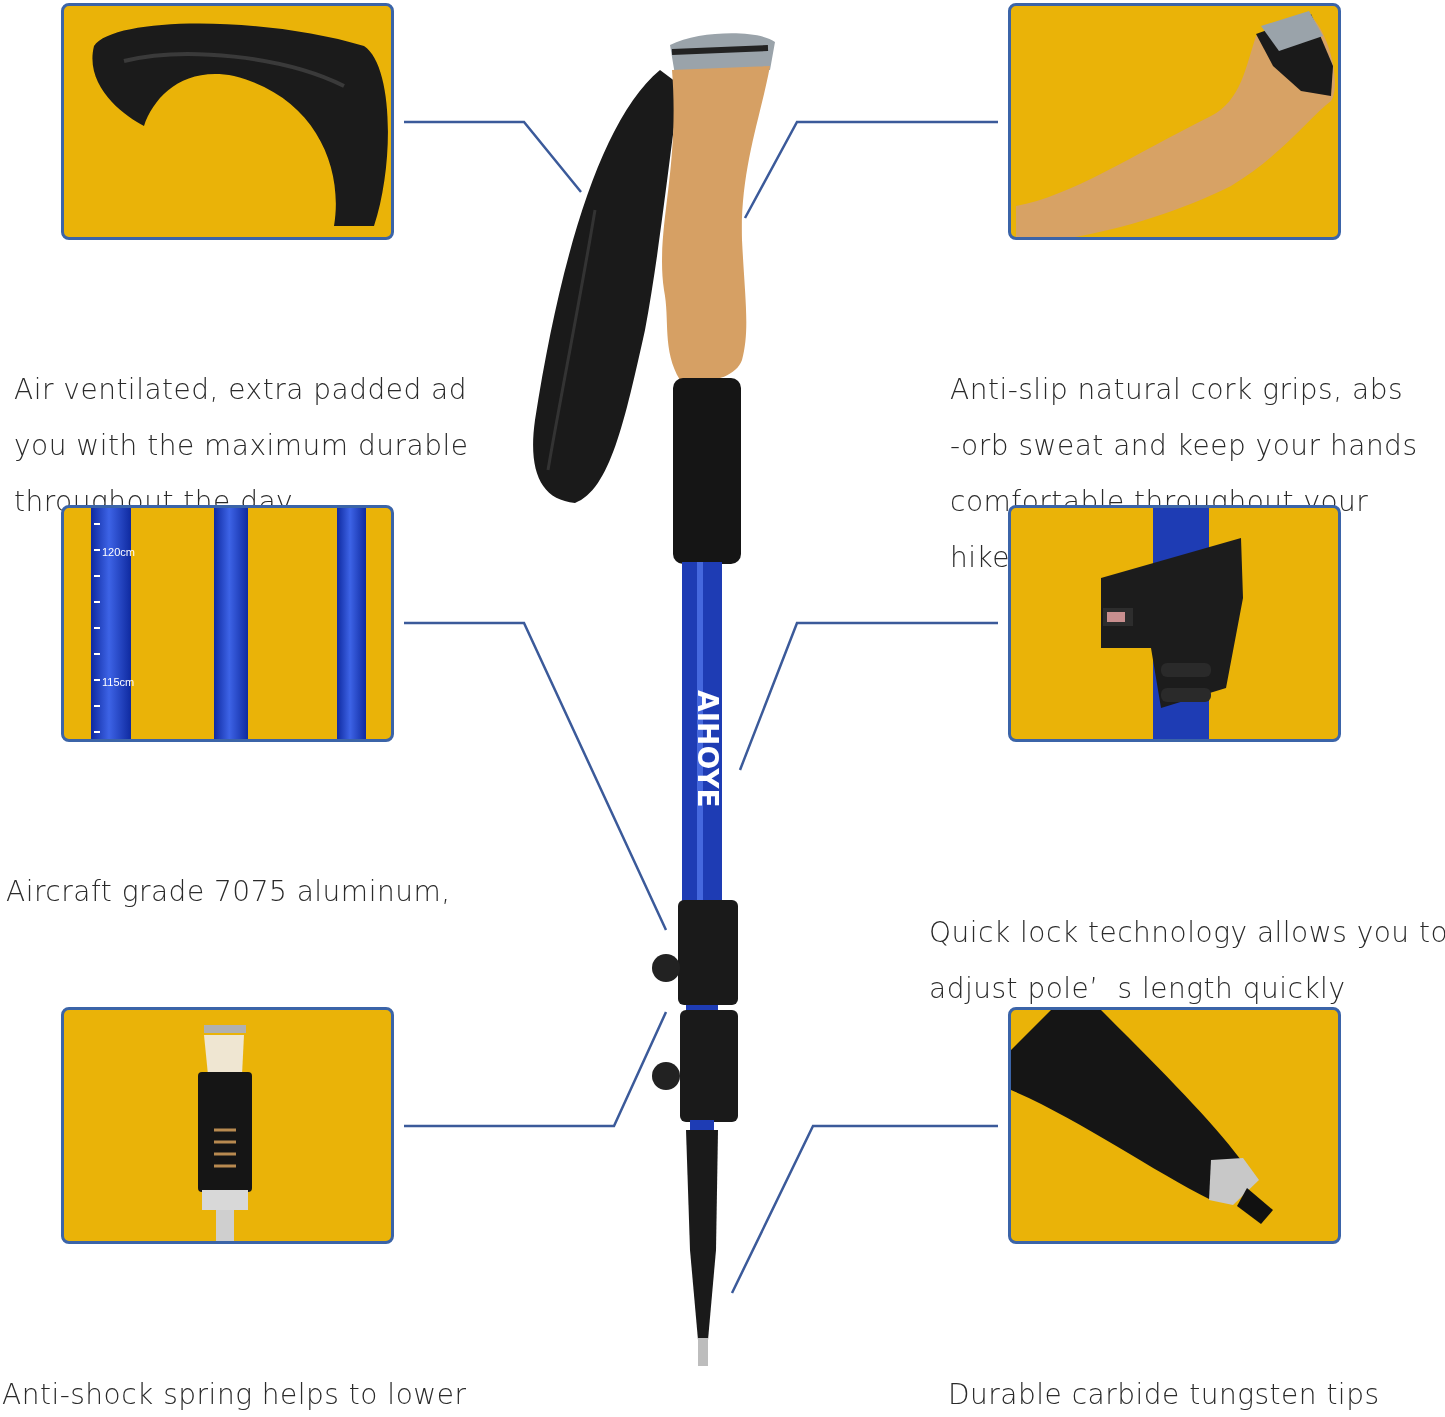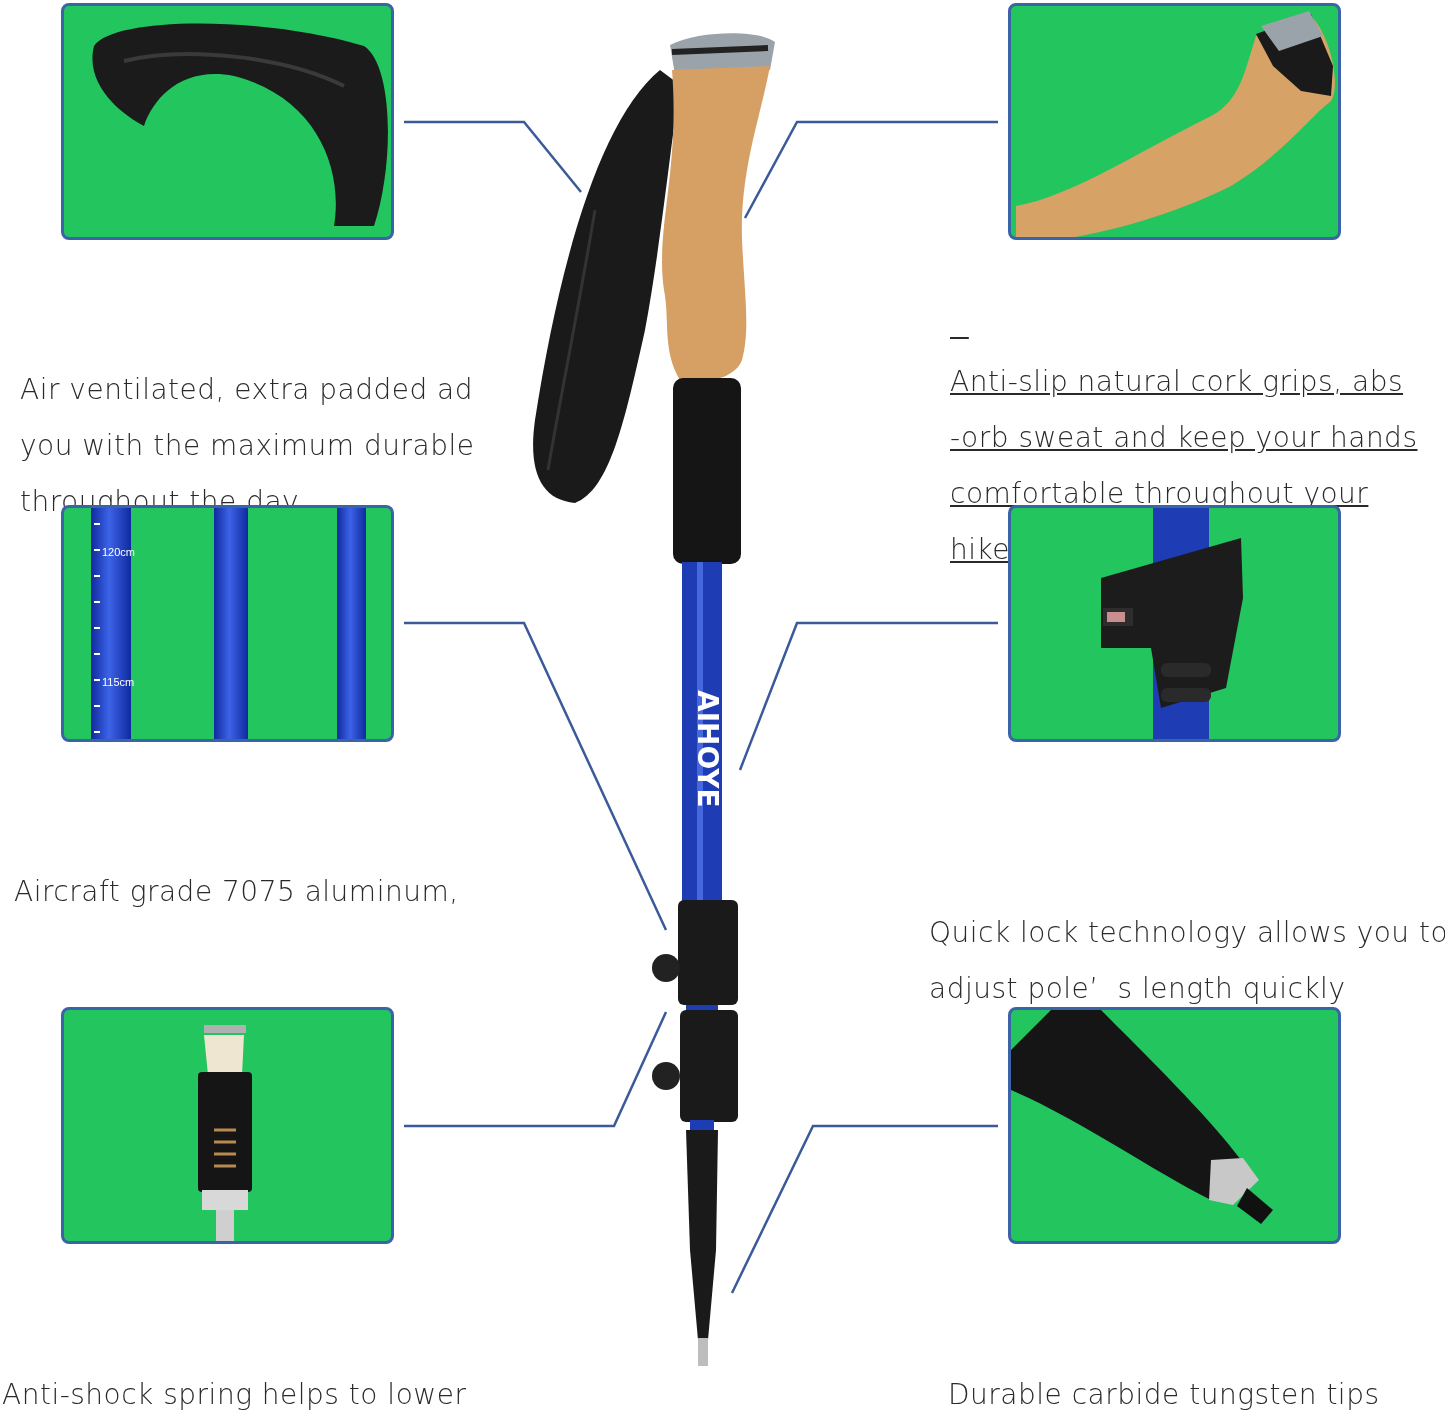--- a/index.html
+++ b/index.html
@@ -1,18 +1,18 @@
 <!DOCTYPE html>
 <html><head>
 <meta charset="utf-8">
 <style>
   html, body { margin: 0; padding: 0; background: #ffffff; }
   body { width: 1445px; height: 1417px; position: relative; overflow: hidden;
          font-family: "Liberation Sans", "DejaVu Sans", sans-serif; }
-  .box { position: absolute; border: 3px solid #3b64a8; border-radius: 8px; background: #22c55e; overflow: hidden; box-sizing: border-box; }
+  .box { position: absolute; border: 3px solid #3b64a8; border-radius: 8px; background: #eab308; overflow: hidden; box-sizing: border-box; }
   .caption { position: absolute; font-family: "DejaVu Sans", sans-serif; font-weight: 300;
              font-size: 28px; line-height: 56px; color: #2a2a2a; letter-spacing: 0.5px; white-space: pre; }
   .caption span { display: block; }
   svg.lines { position: absolute; left: 0; top: 0; }
   .pole { position: absolute; left: 0; top: 0; }
 </style>
 </head>
 <body>
 
 <svg class="lines" width="1445" height="1417">
@@ -52,32 +52,32 @@
   <path d="M686,1130 L718,1130 L716,1250 L708,1340 L698,1340 L690,1250 Z" fill="#1a1a1a"></path>
   <rect x="698" y="1338" width="10" height="28" fill="#bdbdbd"></rect>
 </svg>
 
 <div class="box" style="left:61px;top:3px;width:333px;height:237px;">
   <svg width="333" height="237">
     <path d="M30,40 C50,10 200,10 300,40 C330,60 330,160 310,220 L270,220 C280,160 250,90 170,70 C120,60 90,90 80,120 C60,110 20,80 30,40 Z" fill="#1b1b1b"></path>
     <path d="M60,55 C120,40 220,50 280,80" stroke="#3a3a3a" stroke-width="4" fill="none"></path>
   </svg>
 </div>
-<div class="caption" style="left:20px;top:250px;">
+<div class="caption" style="left:14px;top:250px;">
   <span>Air ventilated, extra padded ad</span><span>you with the maximum durable</span><span>throughout the day.</span>
 </div>
 
 <div class="box" style="left:1008px;top:3px;width:333px;height:237px;">
   <svg width="333" height="237">
     <path d="M5,200 C60,190 120,150 200,110 C230,95 235,60 245,30 L300,10 C320,30 330,80 320,95 C300,110 270,150 220,180 C150,215 60,237 5,237 Z" fill="#d7a265"></path>
     <path d="M245,28 L300,8 L322,60 L320,90 L290,85 L262,60 Z" fill="#1a1a1a"></path>
     <path d="M250,20 L298,5 L312,30 L268,45 Z" fill="#9aa3aa"></path>
   </svg>
 </div>
-<div class="caption" style="left:950px;top:242px;text-decoration:underline;">
+<div class="caption" style="left:950px;top:250px;">
   <span>Anti-slip natural cork grips, abs</span><span>-orb sweat and keep your hands</span><span>comfortable throughout your</span><span>hike.</span>
 </div>
 
 <div class="box" style="left:61px;top:505px;width:333px;height:237px;">
   <svg width="333" height="237">
     <defs>
       <linearGradient id="alu" x1="0" x2="1">
         <stop offset="0" stop-color="#0f2aa0"></stop>
           <stop offset="0.45" stop-color="#3d63e6"></stop>
           <stop offset="1" stop-color="#0f2aa0"></stop>
@@ -94,21 +94,21 @@
       <rect x="30" y="119" width="6" height="2"></rect>
         <rect x="30" y="145" width="6" height="2"></rect>
       <rect x="30" y="171" width="6" height="2"></rect>
         <rect x="30" y="197" width="6" height="2"></rect>
       <rect x="30" y="223" width="6" height="2"></rect>
     </g>
     <text x="38" y="48" fill="#ffffff" font-size="11" font-family="Liberation Sans, sans-serif">120cm</text>
     <text x="38" y="178" fill="#ffffff" font-size="11" font-family="Liberation Sans, sans-serif">115cm</text>
   </svg>
 </div>
-<div class="caption" style="left:14px;top:752px;">
+<div class="caption" style="left:6px;top:752px;">
   <span>Aircraft grade 7075 aluminum,</span>
 </div>
 
 <div class="box" style="left:1008px;top:505px;width:333px;height:237px;">
   <svg width="333" height="237">
     <rect x="142" y="0" width="56" height="237" fill="#1e3cb4"></rect>
     <path d="M90,70 L230,30 L232,90 L215,180 L150,200 L140,140 L90,140 Z" fill="#1c1c1c"></path>
     <rect x="92" y="100" width="30" height="18" fill="#2d2d2d"></rect>
     <rect x="96" y="104" width="18" height="10" fill="#c98f8f"></rect>
     <rect x="150" y="155" width="50" height="14" rx="6" fill="#2a2a2a"></rect>

